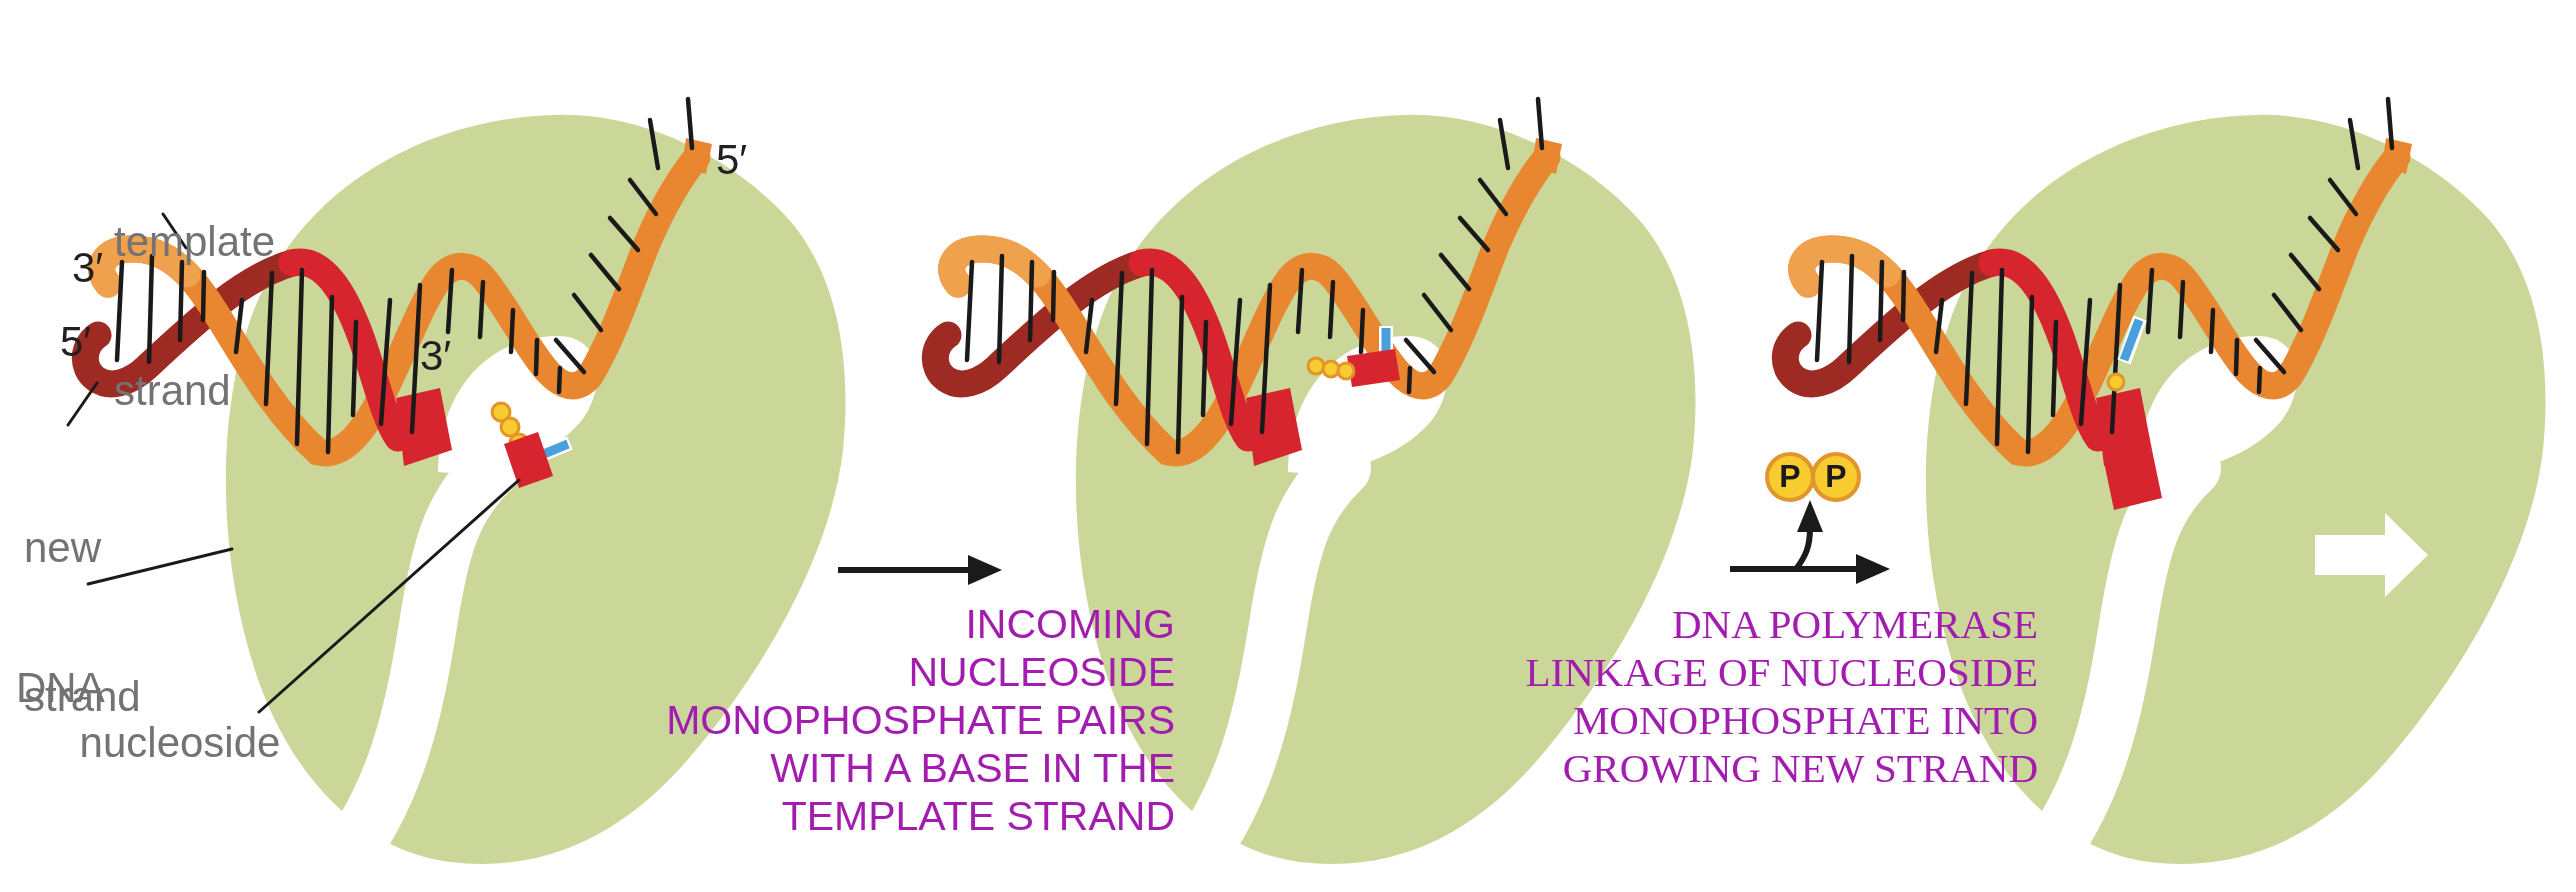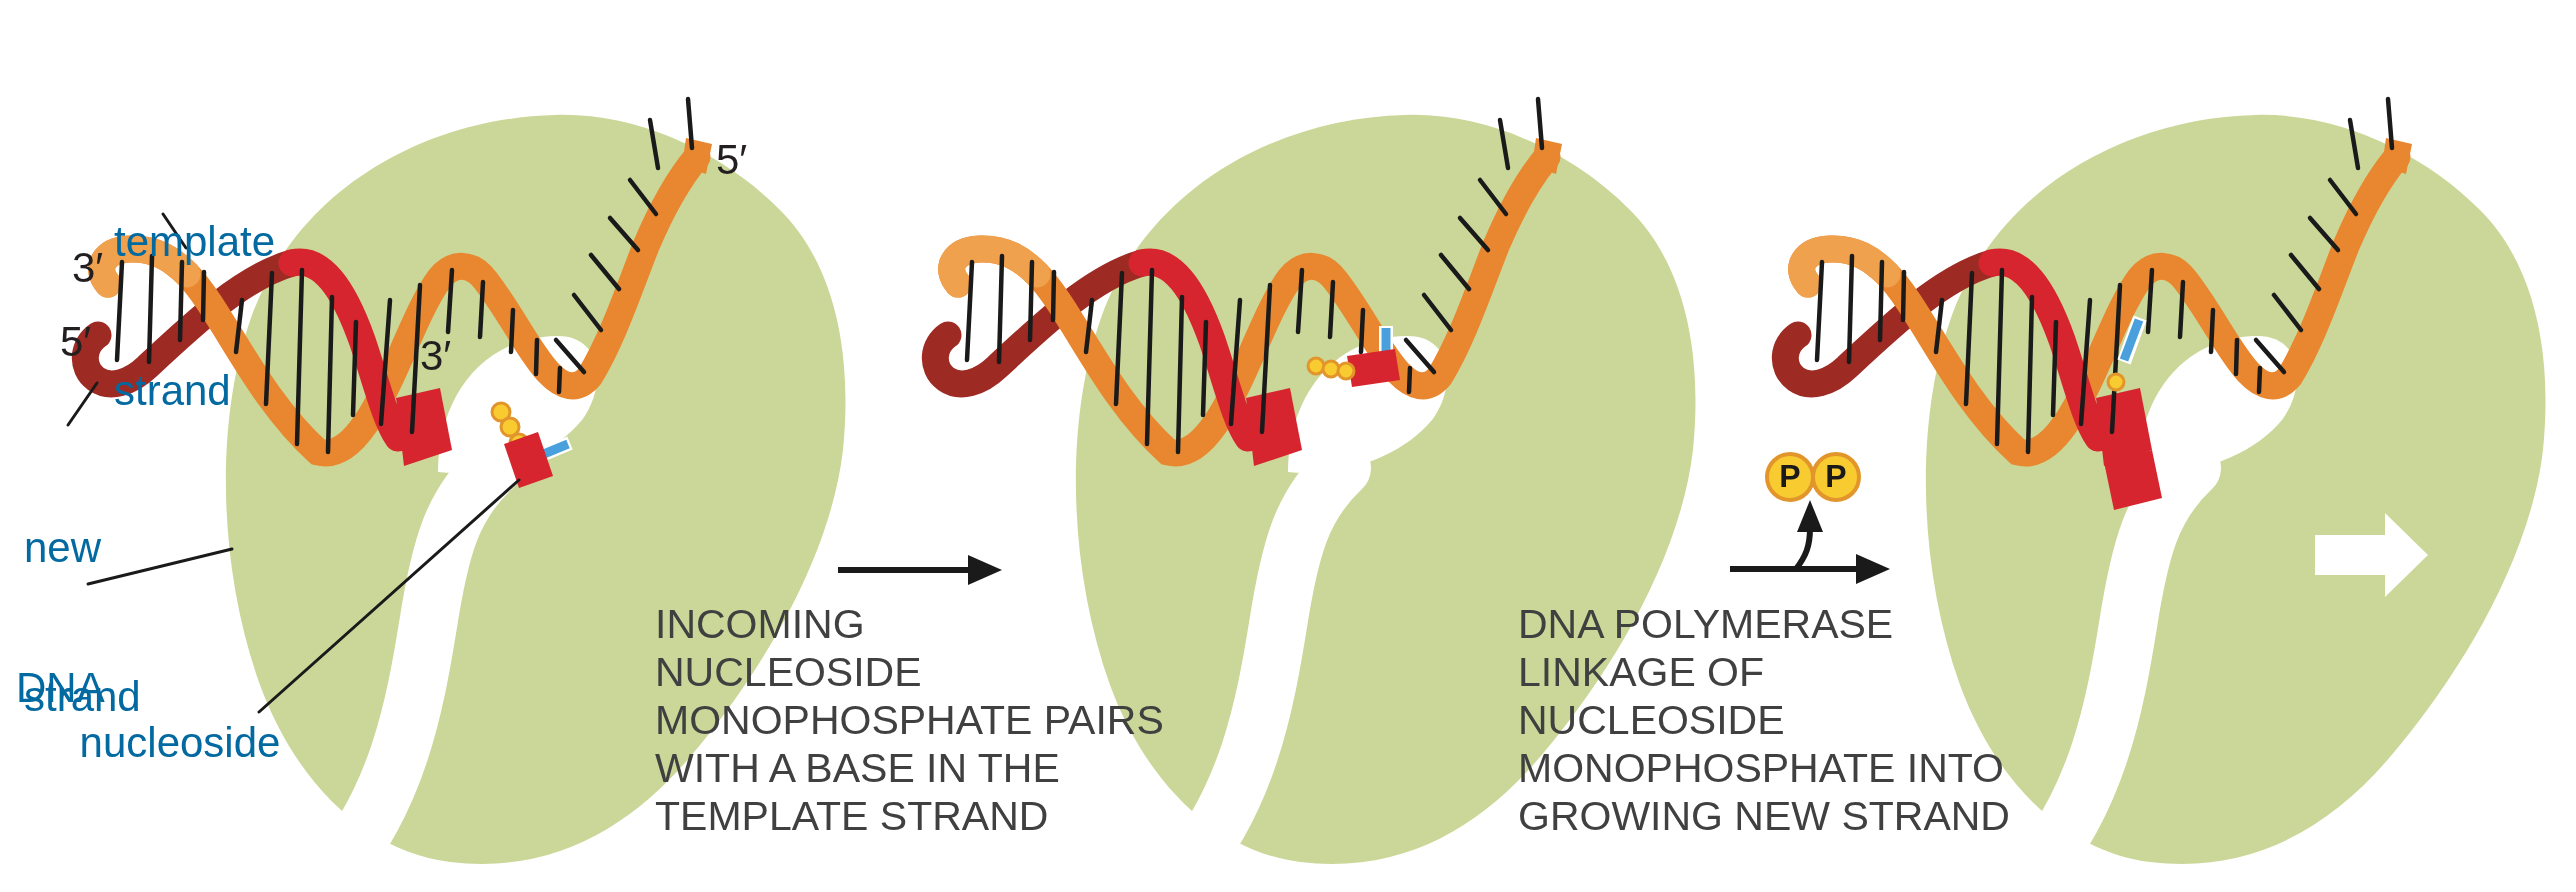--- a/index.html
+++ b/index.html
@@ -1,23 +1,23 @@
 <!DOCTYPE html>
 <html><head>
 <meta charset="utf-8">
 <style>
   html,body{margin:0;padding:0;background:#ffffff;}
   .stage{position:relative;width:2576px;height:892px;background:#ffffff;overflow:hidden;
          font-family:"Liberation Sans",sans-serif;color:#231f20;}
   .stage svg{position:absolute;left:0;top:0;}
-  .lbl{position:absolute;font-size:42px;line-height:1.18;color:#0369a1;white-space:pre;}
+  .lbl{position:absolute;font-size:42px;line-height:1.18;color:#737373;white-space:pre;}
   .lbl.center{text-align:center;white-space:normal;}
   .prime{position:absolute;font-size:42px;color:#231f20;}
-  .caption{position:absolute;width:520px;text-align:left;font-size:41px;line-height:48px;
-           color:#404040;letter-spacing:0px;}
+  .caption{position:absolute;width:520px;text-align:right;font-size:41px;line-height:48px;
+           color:#a21caf;letter-spacing:0px;}
   .pletter{position:absolute;width:24px;text-align:center;font-size:32px;font-weight:700;color:#1a1a1a;}
 </style>
 </head>
 <body>
 
 <div class="stage">
 
   <svg id="art" width="2576" height="892" viewBox="0 0 2576 892">
       <g transform="translate(0,0)">
     <path fill="#cbd798" d="M 555,115 C 430,118 300,185 252,315 C 215,418 217,565 260,685
@@ -206,21 +206,21 @@
   <div class="prime" style="left:420px;top:332px;">3′</div>
   <div class="prime" style="left:716px;top:136px;">5′</div>
 
   <div class="caption" style="left:655px;top:600px;">
     <div>INCOMING</div>
     <div>NUCLEOSIDE</div>
     <div>MONOPHOSPHATE PAIRS</div>
     <div>WITH A BASE IN THE</div>
     <div>TEMPLATE STRAND</div>
   </div>
-  <div class="caption" style="left:1518px;top:600px;">
+  <div class="caption" style="left:1518px;top:600px;font-family:Liberation Serif, serif;">
     <div>DNA POLYMERASE</div>
     <div>LINKAGE OF NUCLEOSIDE</div>
     <div>MONOPHOSPHATE INTO</div>
     <div>GROWING NEW STRAND</div>
   </div>
 
   <div class="pletter" style="left:1778px;top:458px;">P</div>
   <div class="pletter" style="left:1824px;top:458px;">P</div>
 </div>
 

